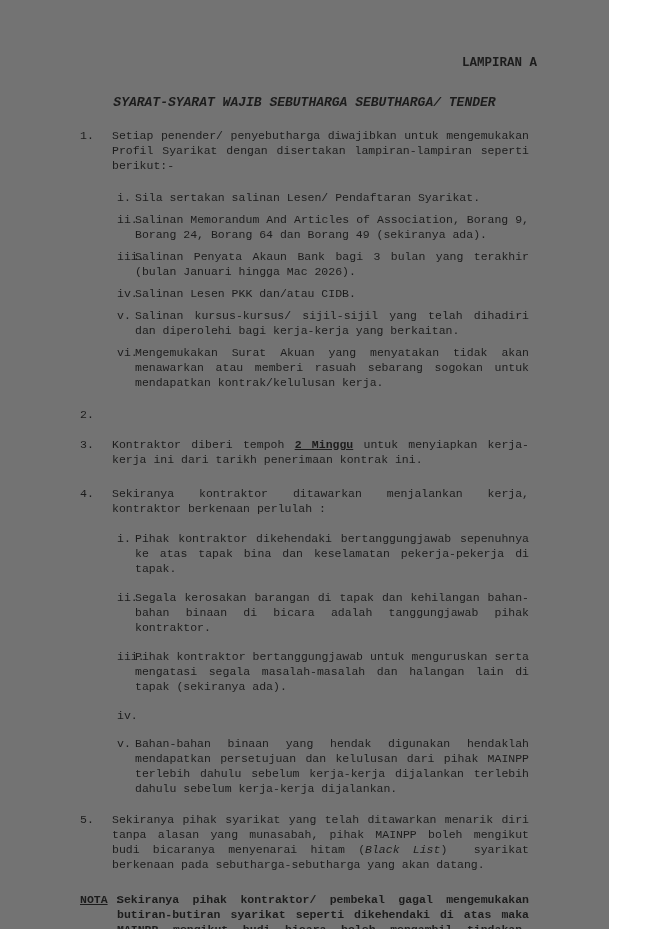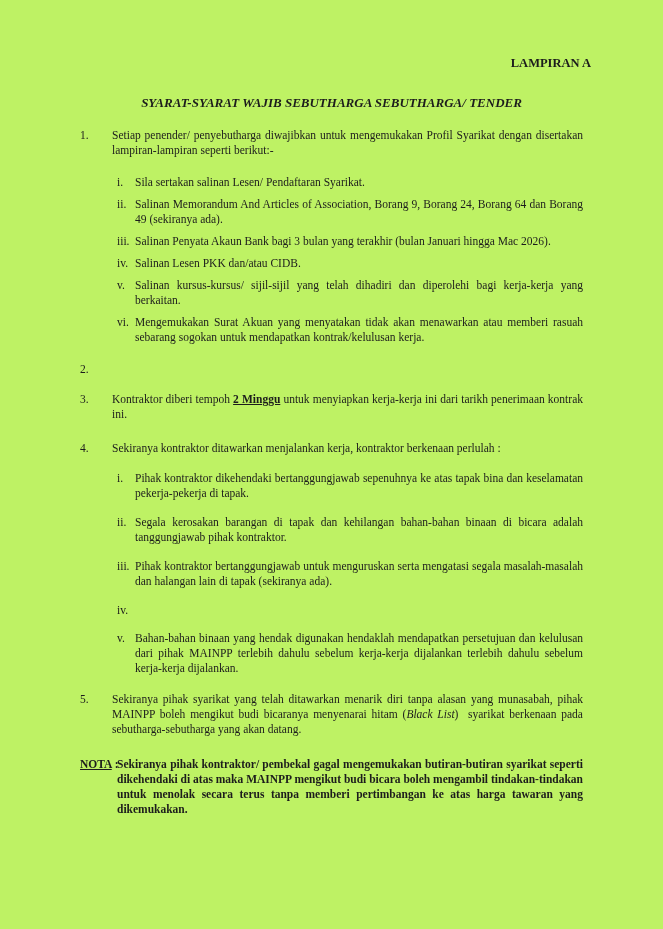--- a/index.html
+++ b/index.html
@@ -1,22 +1,22 @@
 <!DOCTYPE html>
 <html><head>
 <meta charset="utf-8">
 <style>
   html, body { margin: 0; padding: 0; background: #ffffff; }
   .page {
     position: relative;
-    width: 663px;
+    width: 609px;
     height: 929px;
-    background: #bef264;
+    background: #737373;
     color: #1c1c1c;
-    font-family: Liberation Serif, serif;
+    font-family: Liberation Mono, monospace;
     font-size: 11.5px;
     line-height: 15px;
     overflow: hidden;
   }
   .corner {
     margin-top: 56px;
     padding-right: 72px;
     text-align: right;
     font-weight: bold;
     font-size: 12.5px;

